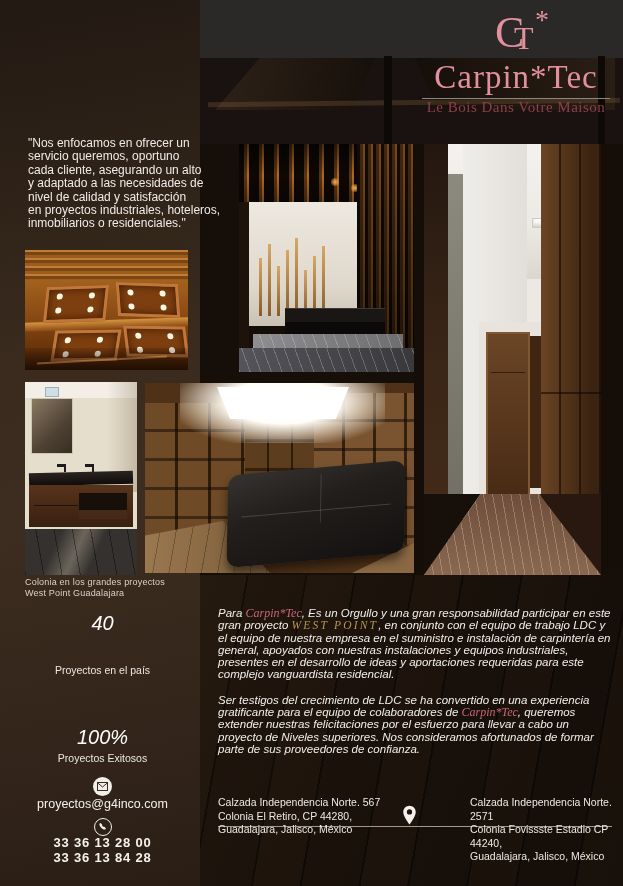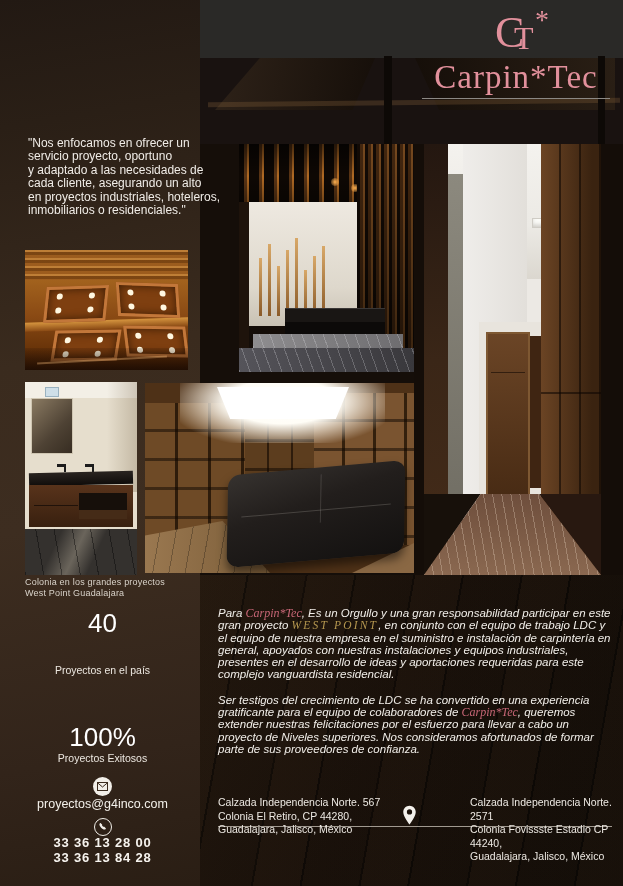--- a/index.html
+++ b/index.html
@@ -37,21 +37,21 @@
   .logo-name{font-family:"Liberation Serif",serif;font-size:33px;line-height:38px;
     letter-spacing:1px;color:#e2909c;}
   .logo-divider{width:188px;margin:2px auto 0;border-top:1px solid #8b8884;height:0;}
   .logo-tagline{font-family:"Liberation Serif",serif;font-size:15px;line-height:17px;
     color:#8e3e4c;margin-top:0;letter-spacing:.5px;}
 
   
   .quote{left:28px;top:137px;width:212px;color:#f0ece7;font-size:12px;line-height:13.4px;z-index:5;}
   .caption{left:25px;top:577px;color:#d9d3ca;font-size:9px;line-height:11px;letter-spacing:.2px;z-index:5;}
   .stat{left:0;width:205px;text-align:center;color:#fff;z-index:5;}
-  .stat-value{font-size:26px;line-height:28px;}
+  .stat-value{font-size:20px;line-height:28px;font-style:italic;}
   .stat-label{font-size:10.5px;line-height:12px;margin-top:1px;color:#ece7e0;}
   .stat1{top:609px;} .stat2{top:663px;} .stat3{top:723px;}
   .email-icon{left:93px;top:777px;width:19px;height:19px;border-radius:50%;background:#f2efe9;
     display:flex;align-items:center;justify-content:center;z-index:5;}
   .email-text{left:0;top:797px;width:205px;text-align:center;color:#f3f0ea;font-size:12.5px;z-index:5;}
   .phone-icon{left:94px;top:818px;width:18px;height:18px;border-radius:50%;border:1.5px solid #f2efe9;
     box-sizing:border-box;display:flex;align-items:center;justify-content:center;z-index:5;}
   .phones{left:0;top:836px;width:205px;text-align:center;color:#f6f3ee;
     font-size:13px;font-weight:bold;line-height:14.5px;letter-spacing:.8px;z-index:5;}
 
@@ -226,27 +226,29 @@
 
 
   <div class="abs logo">
     <div class="mono">
       <span class="mono-c">C</span>
       <span class="mono-t">T</span>
       <span class="mono-ast">*</span>
     </div>
     <div class="logo-name">Carpin*Tec</div>
     <div class="logo-divider"></div>
+    <div class="logo-tagline">Le Bois Dans Votre Maison</div>
   </div>
 
   <div class="abs quote">
     <div>"Nos enfocamos en ofrecer un</div>
-    <div>servicio proyecto, oportuno</div>
+    <div>servicio queremos, oportuno</div>
+    <div>cada cliente, asegurando un alto</div>
     <div>y adaptado a las necesidades de</div>
-    <div>cada cliente, asegurando un alto</div>
+    <div>nivel de calidad y satisfacción</div>
     <div>en proyectos industriales, hoteleros,</div>
     <div>inmobiliarios o residenciales."</div>
   </div>
 
   <div class="ph phA">
     <div class="phA-planks"></div>
     <div class="phA-beam"></div>
     <div class="phA-panel pA1">
         <span class="phA-dots"></span>
       </div>

